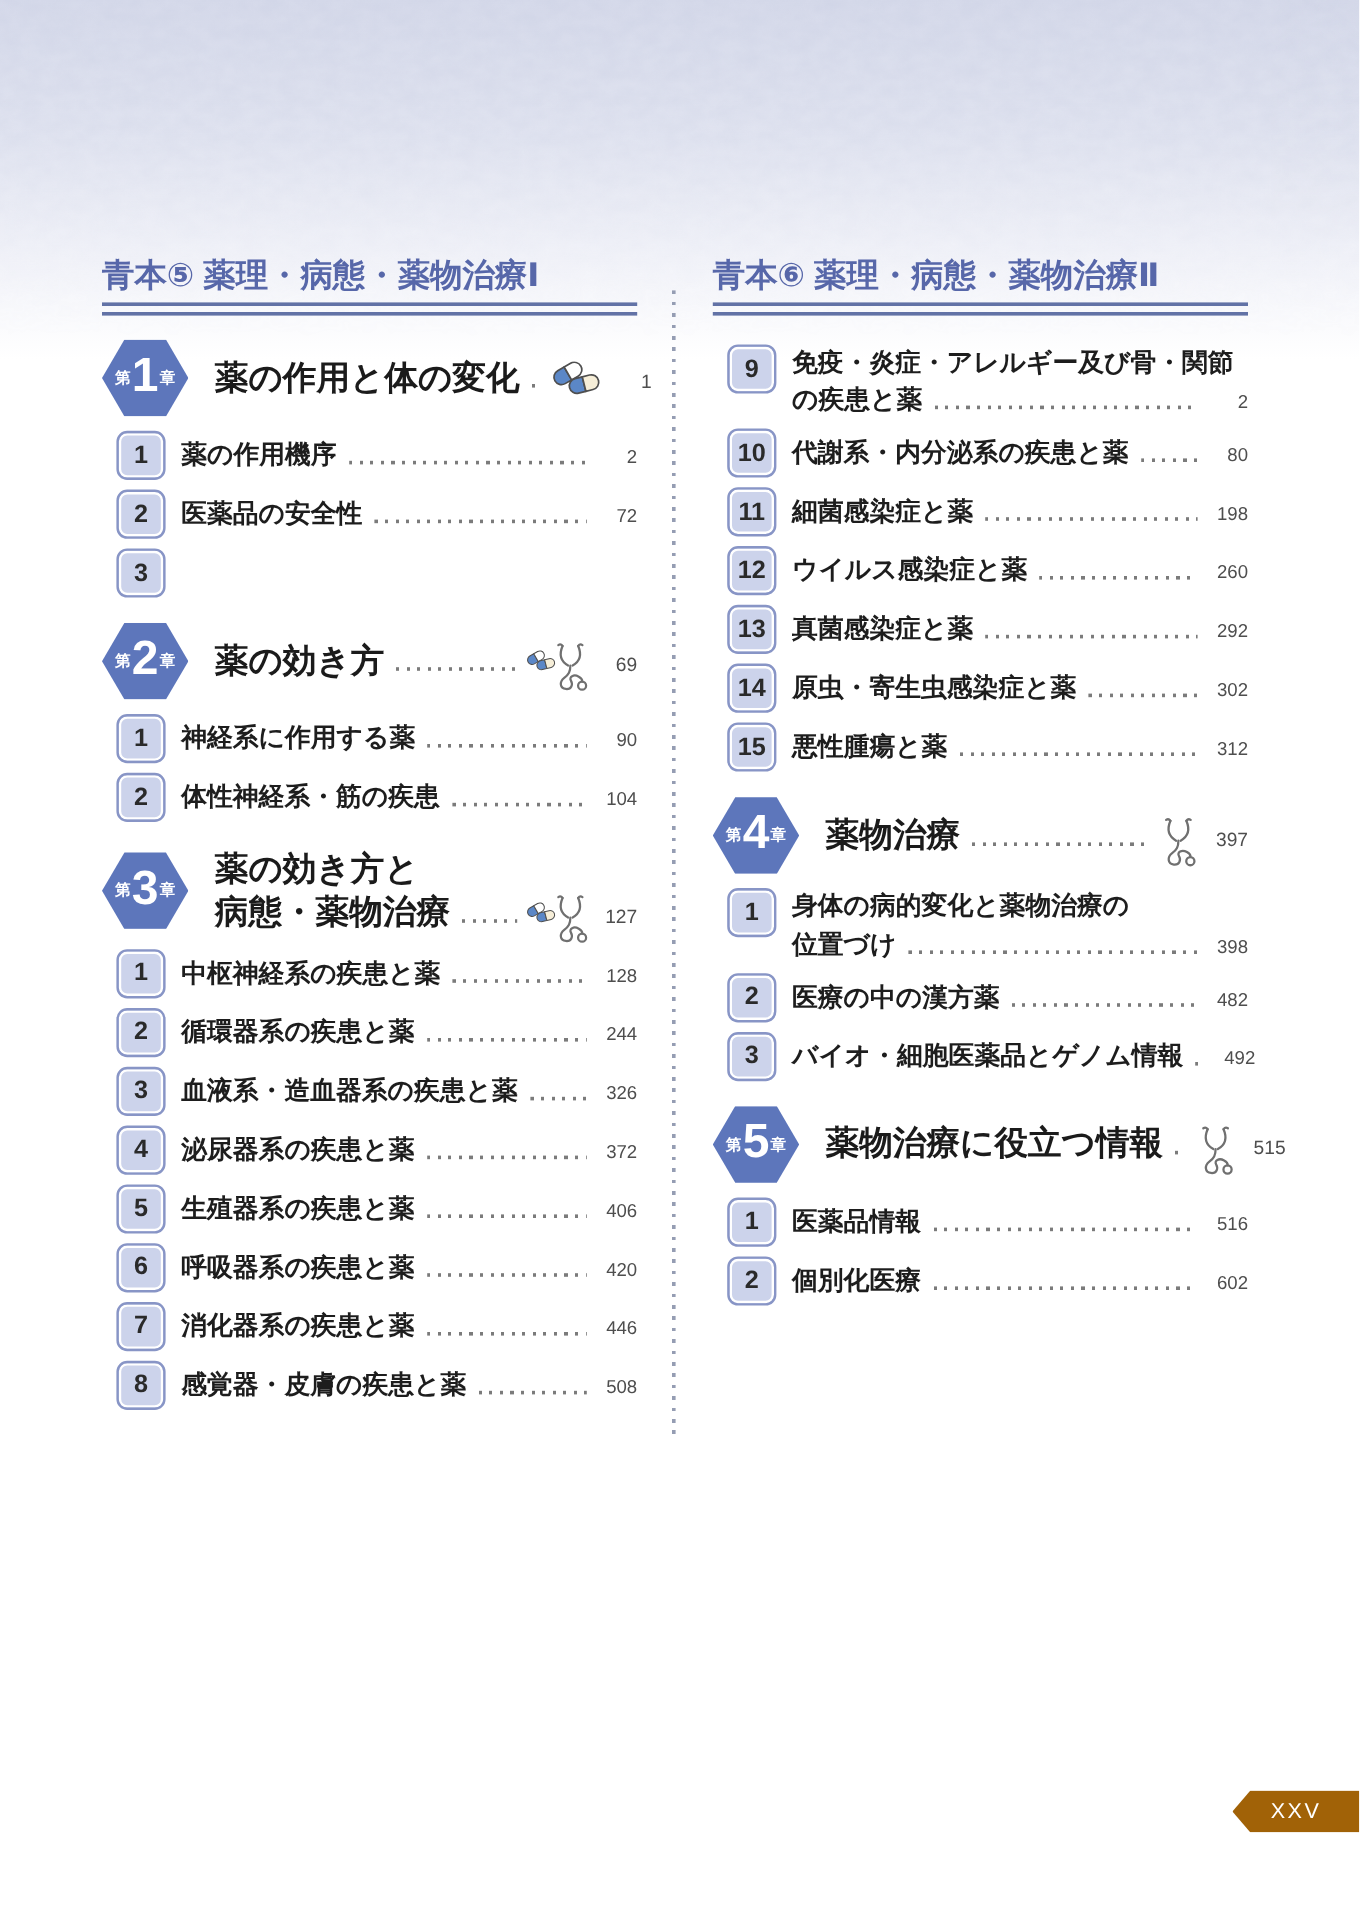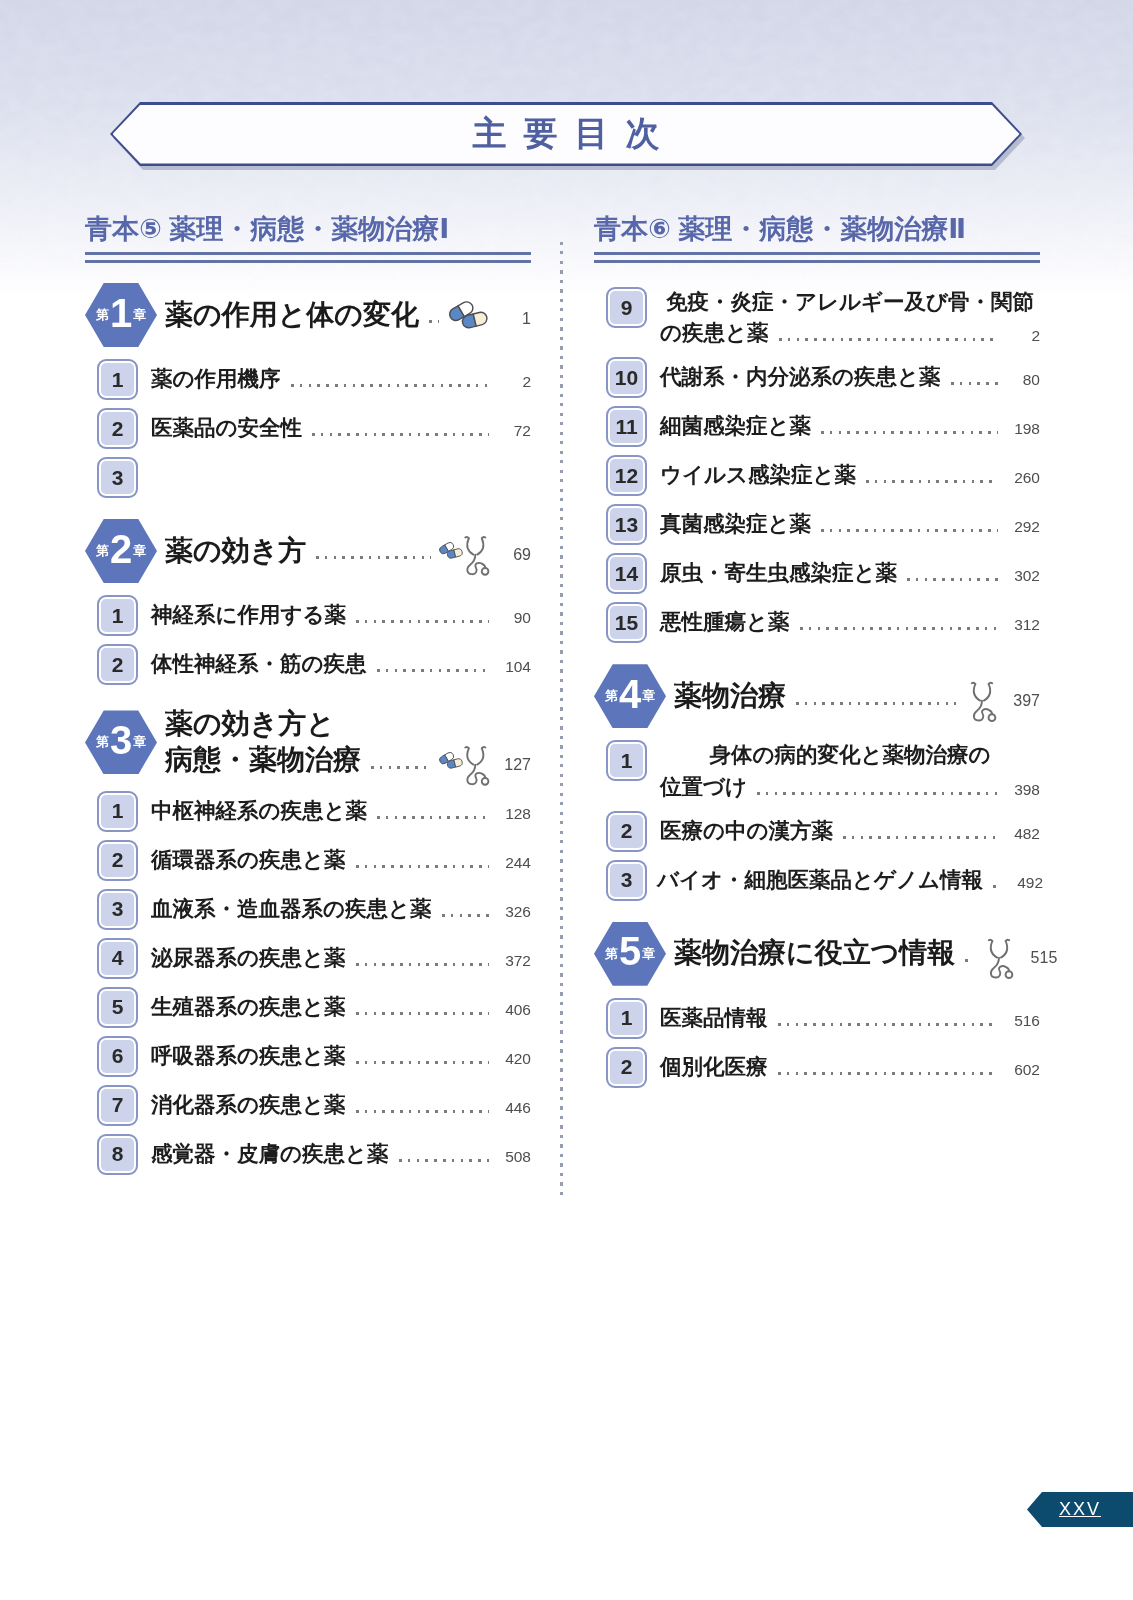--- a/index.html
+++ b/index.html
@@ -42,53 +42,53 @@
              background:repeating-linear-gradient(to bottom,#959db3 0 3px,transparent 3px 9.5px); }
 
   
   .ch { display:flex; align-items:center; margin-bottom:8px; }
   .items .ch:not(:first-child) { margin-top:17px; }
   .hex { flex:none; width:72px; height:64px; background:#5d76bb; color:#fff;
          clip-path:polygon(26% 0,74% 0,100% 50%,74% 100%,26% 100%,0 50%);
          display:flex; align-items:center; justify-content:center; }
   .hex-pre,.hex-post { font-size:13px; font-weight:700; }
   .hex-num { font-size:40px; font-weight:700; line-height:1; margin:0 1px 5px; }
-  .ch-body { flex:1; margin-left:8px; min-width:0; }
+  .ch-body { flex:1; margin-left:22px; min-width:0; }
   .ch-line { display:flex; align-items:flex-end; }
   .ch-title { flex:none; font-size:28px; font-weight:800; color:#1b1b1b; line-height:1.3; white-space:nowrap; }
 
   
   .leader { flex:1 1 auto; min-width:8px; height:3px; margin:0 8px 10px 10px; align-self:flex-end;
             background:repeating-linear-gradient(to right,#7b7b7b 0 2.6px,transparent 2.6px 8.8px); }
   .pagenum { flex:none; min-width:36px; text-align:right; font-size:16px; color:#4e4e4e; padding-bottom:5px; white-space:nowrap; }
 
   
   .sec { display:flex; align-items:center; min-height:49px; padding-left:12px; }
   .sec.two { align-items:flex-start; padding-top:4px; padding-bottom:4px; }
   .sec-badge { flex:none; width:37px; height:37px; border-radius:9px;
                background:#ccd3eb; border:2px solid #8895c6; box-shadow:inset 0 0 0 2px #ffffff;
                display:flex; align-items:center; justify-content:center;
                font-size:21px; font-weight:700; color:#2a2a2a; }
   .sec-body { flex:1; margin-left:13px; min-width:0; }
-  .sec-line { display:flex; align-items:flex-end;justify-content:center; }
+  .sec-line { display:flex; align-items:flex-end; }
   .sec-title { flex:none; font-size:21.5px; font-weight:700; color:#1d1d1d; line-height:1.45; white-space:nowrap; }
   .sec .leader { margin:0 8px 8px 10px; }
   .sec .pagenum { font-size:15.5px; padding-bottom:4px; min-width:34px; }
 
   
   .ch-icon { flex:none; align-self:flex-end; }
   .ci-pills    { width:44px; height:29px; margin:0 4px 3px 0; }
   .ci-steth    { width:36px; height:44px; margin:0 4px -9px 0; }
   .ci-pillsteth{ width:54px; height:44px; margin:0 2px -9px 0; }
 
   
-  .folio { position:absolute; right:0; top:1492px; width:106px; height:35px; background:#0c4a6e; color:#ffffff;
+  .folio { position:absolute; right:0; top:1492px; width:106px; height:35px; background:#a16207; color:#ffffff;
            clip-path:polygon(0 50%,15px 0,100% 0,100% 100%,15px 100%);
            display:flex; align-items:center; justify-content:center;
-           font-size:18px; letter-spacing:2px; z-index:6;text-decoration:underline; }
+           font-size:18px; letter-spacing:2px; z-index:6; }
 </style>
 </head>
 <body>
 
 <div id="page">
 
   <div class="texture"></div>
   <svg class="noise" width="1133" height="300">
     <filter id="paperNz">
         <feTurbulence type="fractalNoise" baseFrequency="0.06 0.09" numOctaves="3" seed="7"></feTurbulence>
@@ -127,27 +127,20 @@
         <g transform="translate(-1,8) scale(0.62)">
             <use href="#g-pills"></use>
           </g>
         <g transform="translate(20,0)">
             <use href="#g-steth"></use>
           </g>
       </symbol>
     </defs>
   </svg>
 
-  <div class="banner">
-    <div class="banner-outer">
-      <div class="banner-inner">
-        <span class="banner-title">主要目次</span>
-      </div>
-    </div>
-  </div>
 
   <div class="col" id="col-left">
     <div class="col-header">青本⑤ 薬理・病態・薬物治療Ⅰ</div>
     <div class="dbl"></div>
     <div class="items" id="left-items">
         <div class="ch">
           <div class="hex">
             <span class="hex-pre">第</span>
             <span class="hex-num">1</span>
             <span class="hex-post">章</span>

